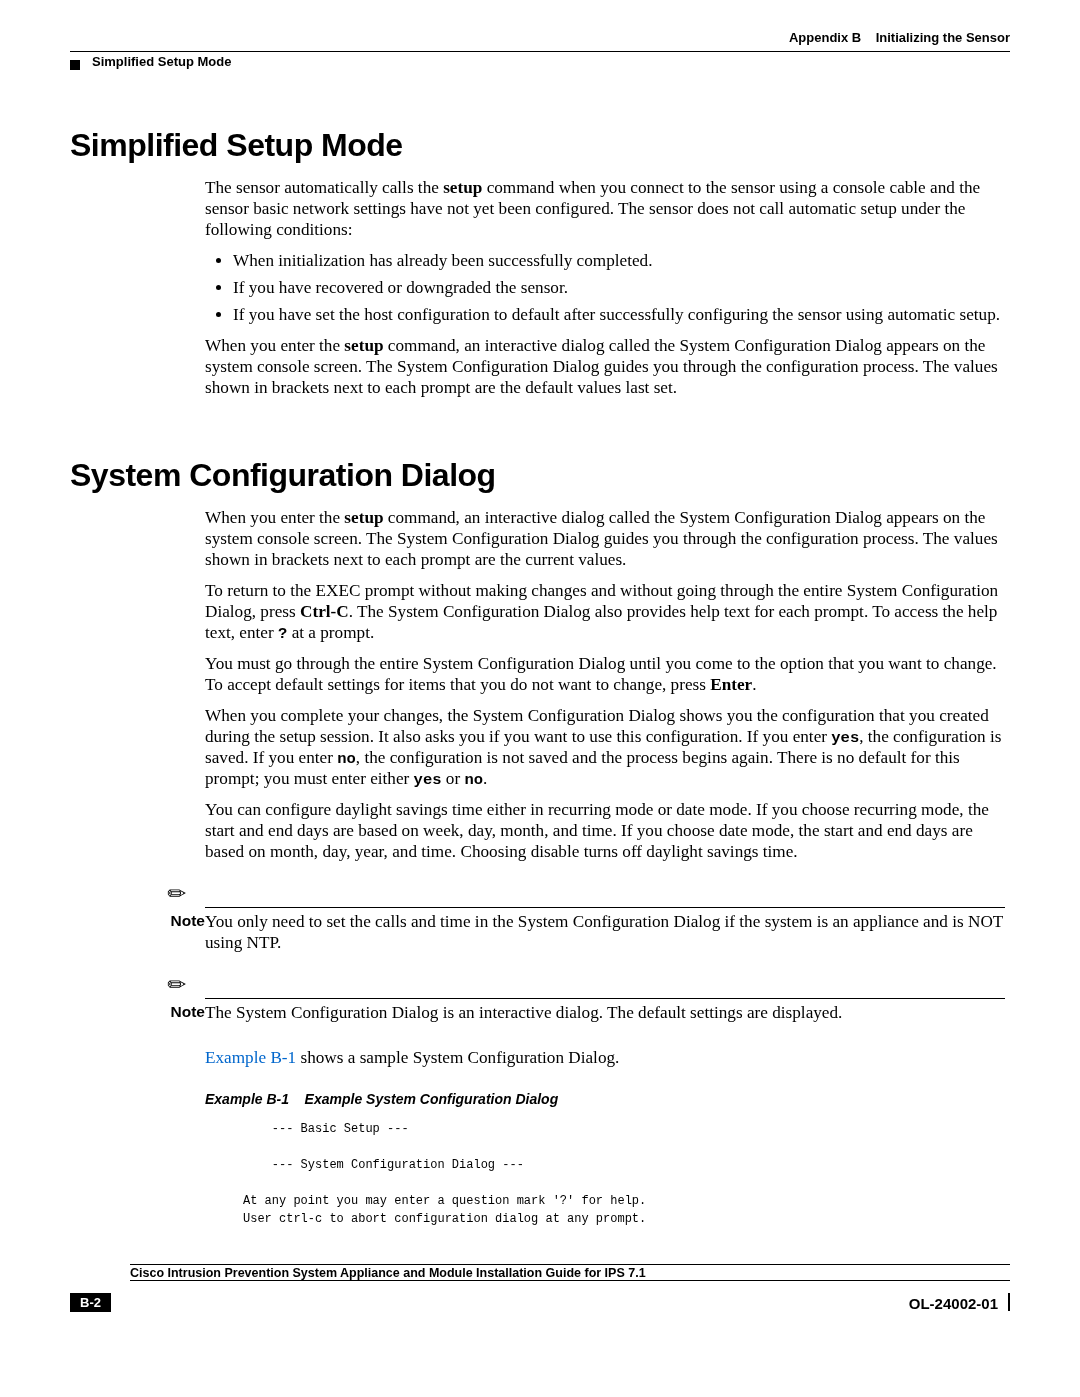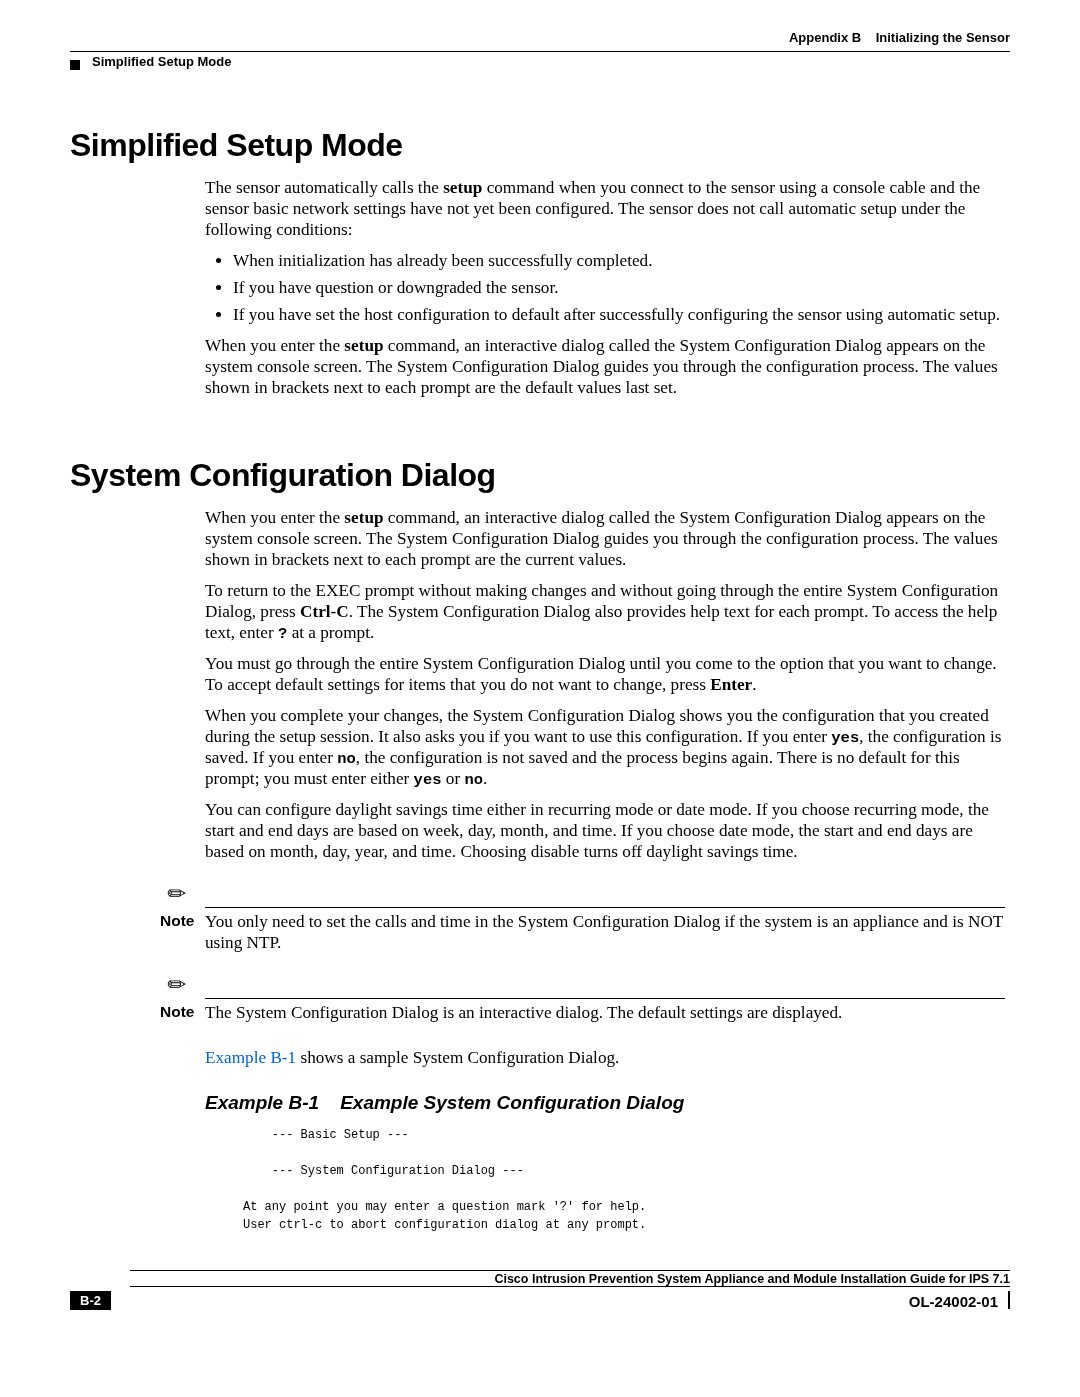--- a/index.html
+++ b/index.html
@@ -86,28 +86,29 @@
     align-items: flex-start;
     font-size: 17.2px;
     line-height: 1.22;
   }
   .note-label {
     font-family: Arial, Helvetica, sans-serif;
     font-weight: bold;
     font-size: 15.5px;
     width: 45px;
     flex: 0 0 45px;
+    text-align: right;
   }
   .note-text { flex: 1; }
   .example-link { color: #0066cc; }
   .example-caption {
     font-family: Arial, Helvetica, sans-serif;
     font-style: italic;
     font-weight: bold;
-    font-size: 19px;
+    font-size: 14px;
     margin: 22px 0 12px 0;
   }
   .codeblock {
     font-family: "Courier New", monospace;
     font-size: 12px;
     white-space: pre;
     line-height: 1.5;
     margin-left: 38px;
   }
 
@@ -118,27 +119,26 @@
   }
   .footer-rule-top {
     border: none;
     border-top: 1px solid #000;
     margin: 0 0 0 60px;
   }
   .footer-title {
     font-family: Arial, Helvetica, sans-serif;
     font-weight: bold;
     font-size: 12.5px;
-    text-align: right;
     margin-right: 0;
     margin-left: 60px;
     padding-top: 1px;
   }
   .footer-row {
-    margin-top: 4px;
+    margin-top: 12px;
     position: relative;
     height: 22px;
   }
   .footer-page-box {
     position: absolute;
     left: 0;
     top: 0;
     background: #000;
     color: #fff;
     font-family: Arial, Helvetica, sans-serif;
@@ -180,21 +180,21 @@
   <div class="subhead">Simplified Setup Mode</div>
 
   <h1 class="section">Simplified Setup Mode</h1>
 
   <div class="body-text">
     <p>
       <span>The sensor automatically calls the </span><span class="bold">setup</span><span> command when you connect to the sensor using a console cable and the sensor basic network settings have not yet been configured. The sensor does not call automatic setup under the following conditions:</span>
     </p>
     <ul>
       <li>When initialization has already been successfully completed.</li>
-      <li>If you have question or downgraded the sensor.</li>
+      <li>If you have recovered or downgraded the sensor.</li>
       <li>If you have set the host configuration to default after successfully configuring the sensor using automatic setup.</li>
     </ul>
     <p>
       <span>When you enter the </span><span class="bold">setup</span><span> command, an interactive dialog called the System Configuration Dialog appears on the system console screen. The System Configuration Dialog guides you through the configuration process. The values shown in brackets next to each prompt are the default values last set.</span>
     </p>
   </div>
 
   <h1 class="section">System Configuration Dialog</h1>
 
   <div class="body-text">

